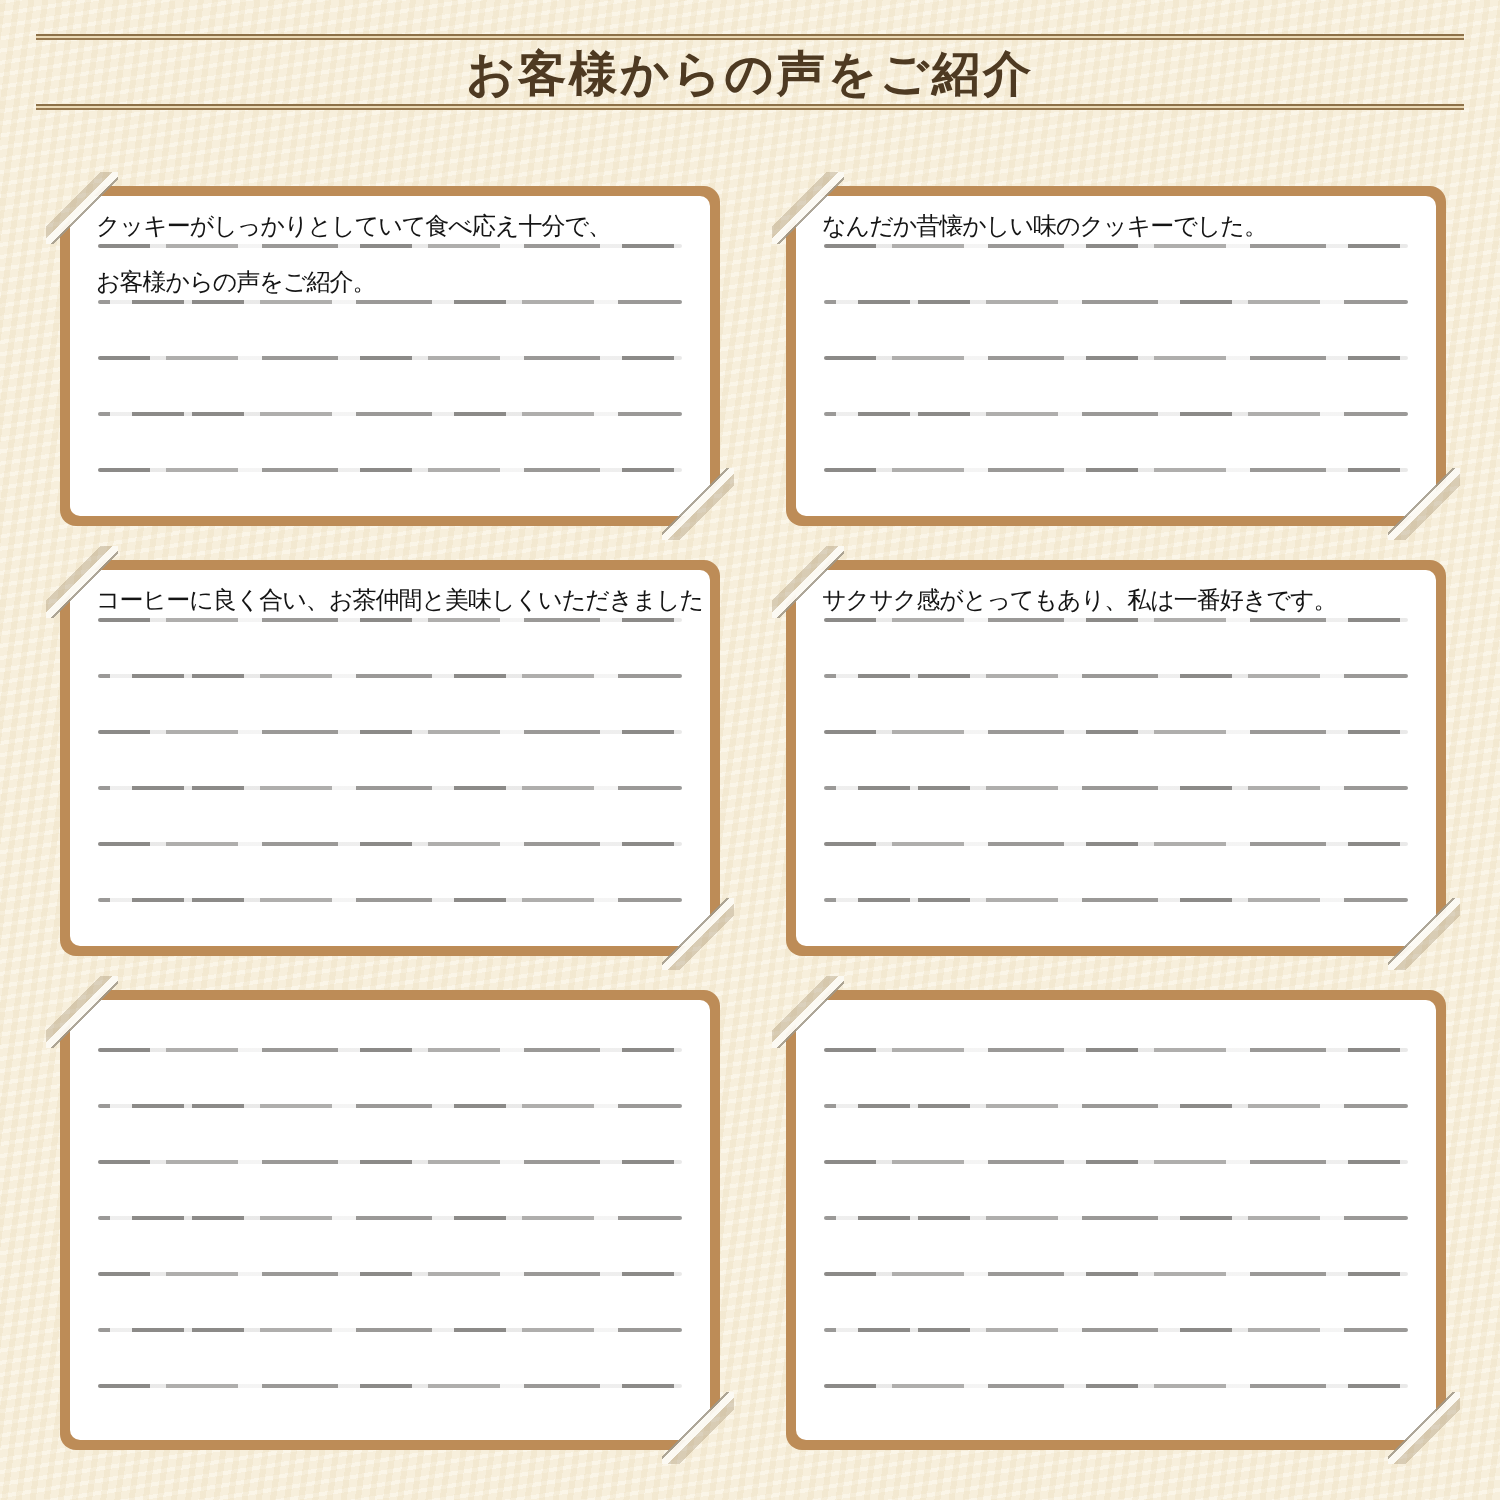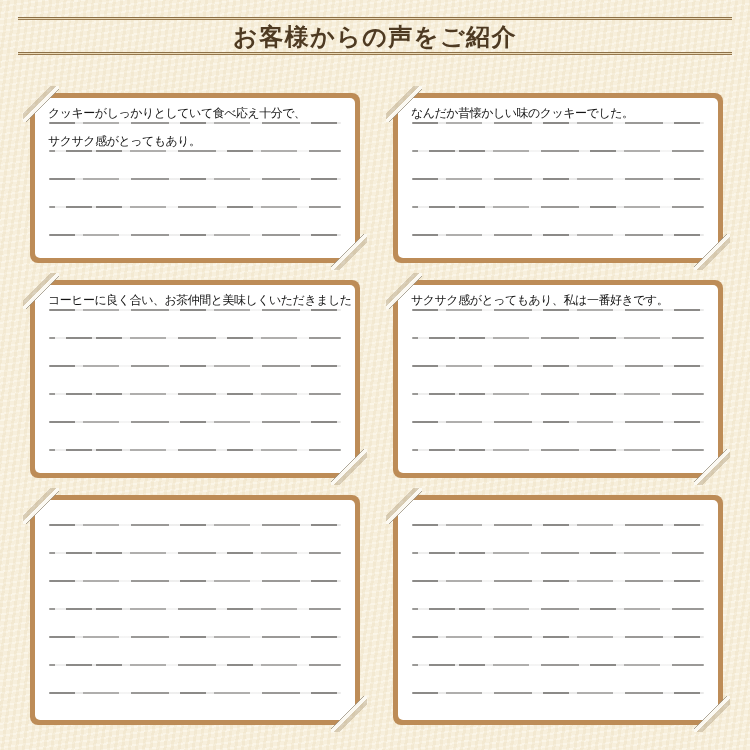--- a/index.html
+++ b/index.html
@@ -84,21 +84,21 @@
   <div id="grid">
       <div class="cardwrap" style="left: 30px; top: 93px; height: 170px;">
         <div class="card">
           <div class="inner">
             <div class="rline" style="top: 24px;"></div>
             <div class="rline alt" style="top: 52px;"></div>
             <div class="rline" style="top: 80px;"></div>
             <div class="rline alt" style="top: 108px;"></div>
             <div class="rline" style="top: 136px;"></div>
             <div class="tline" style="top: 6px;">クッキーがしっかりとしていて食べ応え十分で、</div>
-            <div class="tline" style="top: 34px;">サクサク感がとってもあり。</div>
+            <div class="tline" style="top: 34px;">お客様からの声をご紹介。</div>
           </div>
         </div>
         <div class="fold tl"></div>
         <div class="fold br"></div>
       </div>
       <div class="cardwrap" style="left: 393px; top: 93px; height: 170px;">
         <div class="card">
           <div class="inner">
             <div class="rline" style="top: 24px;"></div>
             <div class="rline alt" style="top: 52px;"></div>

